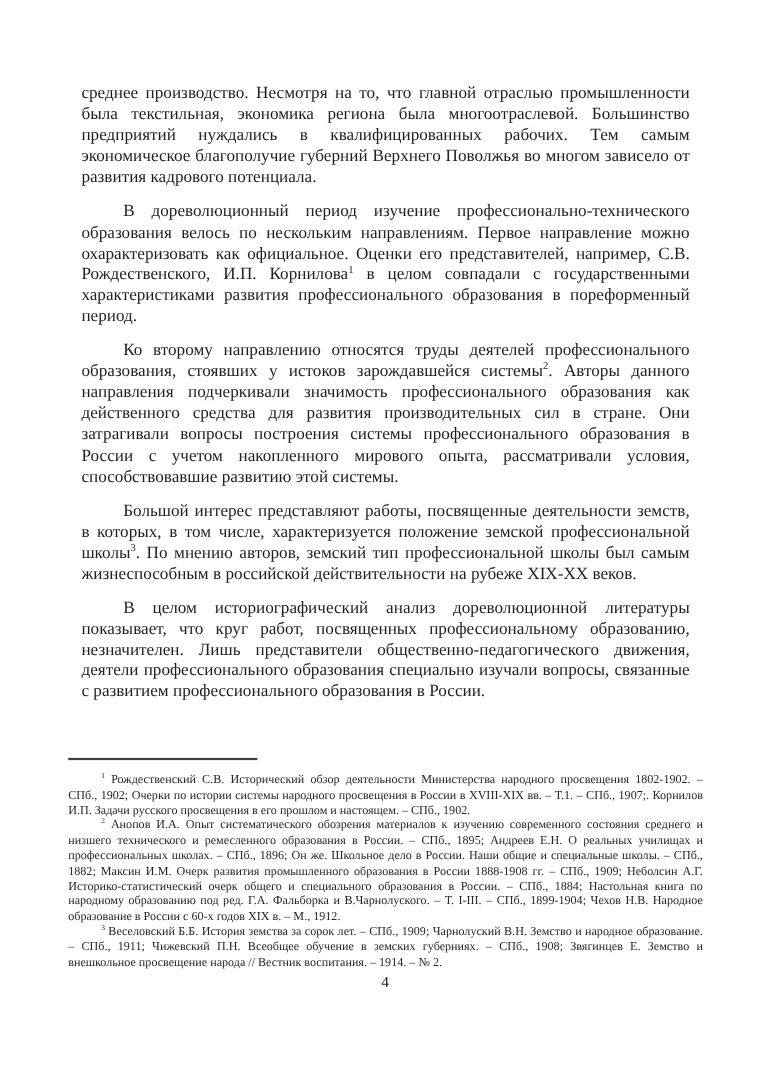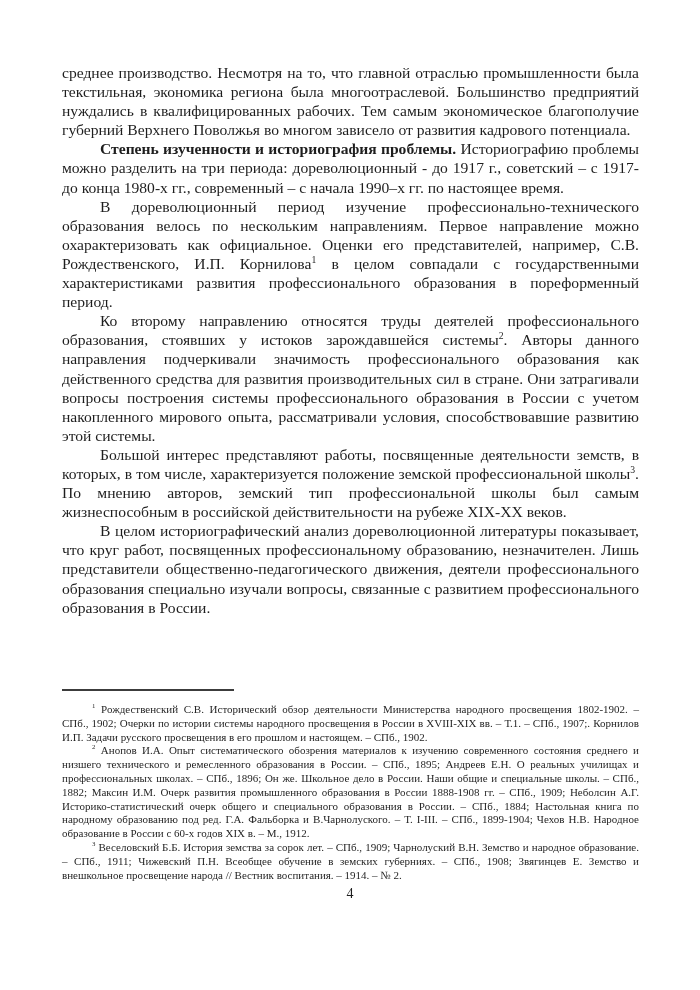--- a/index.html
+++ b/index.html
@@ -25,21 +25,21 @@
     left: 62px;
     top: 63px;
     width: 577px;
     font-size: 15.6px;
     line-height: 19.1px;
     text-align: justify;
     hyphens: none;
     color: #1e1e1e;
   }
   .para {
-    margin: 0;
+    margin: 12px;
     padding: 0;
   }
   .para.indent {
     text-indent: 38px;
   }
   .bold {
     font-weight: bold;
   }
   .body-text sup, .footnotes sup {
     font-size: 62%;
@@ -79,21 +79,20 @@
     font-size: 14px;
     color: #1e1e1e;
   }
 </style>
 </head>
 <body>
 
 <div class="page">
   <div class="body-text">
       <p class="para"><span>среднее производство. Несмотря на то, что главной отраслью промышленности была текстильная, экономика региона была многоотраслевой. Большинство предприятий нуждались в квалифицированных рабочих. Тем самым экономическое благополучие губерний Верхнего Поволжья во многом зависело от развития кадрового потенциала.</span></p>
-      <p class="para indent"><span class="bold">Степень изученности и историография проблемы.</span><span> Историографию проблемы можно разделить на три периода: дореволюционный - до 1917 г., советский – с 1917- до конца 1980-х гг., современный – с начала 1990–х гг. по настоящее время.</span></p>
       <p class="para indent"><span>В дореволюционный период изучение профессионально-технического образования велось по нескольким направлениям. Первое направление можно охарактеризовать как официальное. Оценки его представителей, например, С.В. Рождественского, И.П. Корнилова</span><sup>1</sup><span> в целом совпадали с государственными характеристиками развития профессионального образования в пореформенный период.</span></p>
       <p class="para indent"><span>Ко второму направлению относятся труды деятелей профессионального образования, стоявших у истоков зарождавшейся системы</span><sup>2</sup><span>. Авторы данного направления подчеркивали значимость профессионального образования как действенного средства для развития производительных сил в стране. Они затрагивали вопросы построения системы профессионального образования в России с учетом накопленного мирового опыта, рассматривали условия, способствовавшие развитию этой системы.</span></p>
       <p class="para indent"><span>Большой интерес представляют работы, посвященные деятельности земств, в которых, в том числе, характеризуется положение земской профессиональной школы</span><sup>3</sup><span>. По мнению авторов, земский тип профессиональной школы был самым жизнеспособным в российской действительности на рубеже XIX-XX веков.</span></p>
       <p class="para indent"><span>В целом историографический анализ дореволюционной литературы показывает, что круг работ, посвященных профессиональному образованию, незначителен. Лишь представители общественно-педагогического движения, деятели профессионального образования специально изучали вопросы, связанные с развитием профессионального образования в России.</span></p>
     </div>
   <div class="footnote-sep"></div>
   <div class="footnotes">
       <p class="footnote"><sup>1</sup><span> Рождественский С.В. Исторический обзор деятельности Министерства народного просвещения 1802-1902. – СПб., 1902; Очерки по истории системы народного просвещения в России в XVIII-XIX вв. – Т.1. – СПб., 1907;. Корнилов И.П. Задачи русского просвещения в его прошлом и настоящем. – СПб., 1902.</span></p>
       <p class="footnote"><sup>2</sup><span> Анопов И.А. Опыт систематического обозрения материалов к изучению современного состояния среднего и низшего технического и ремесленного образования в России. – СПб., 1895; Андреев Е.Н. О реальных училищах и профессиональных школах. – СПб., 1896; Он же. Школьное дело в России. Наши общие и специальные школы. – СПб., 1882; Максин И.М. Очерк развития промышленного образования в России 1888-1908 гг. – СПб., 1909; Неболсин А.Г. Историко-статистический очерк общего и специального образования в России. – СПб., 1884; Настольная книга по народному образованию под ред. Г.А. Фальборка и В.Чарнолуского. – Т. I-III. – СПб., 1899-1904; Чехов Н.В. Народное образование в России с 60-х годов XIX в. – М., 1912.</span></p>
       <p class="footnote"><sup>3</sup><span> Веселовский Б.Б. История земства за сорок лет. – СПб., 1909; Чарнолуский В.Н. Земство и народное образование. – СПб., 1911; Чижевский П.Н. Всеобщее обучение в земских губерниях. – СПб., 1908; Звягинцев Е. Земство и внешкольное просвещение народа // Вестник воспитания. – 1914. – № 2.</span></p>

